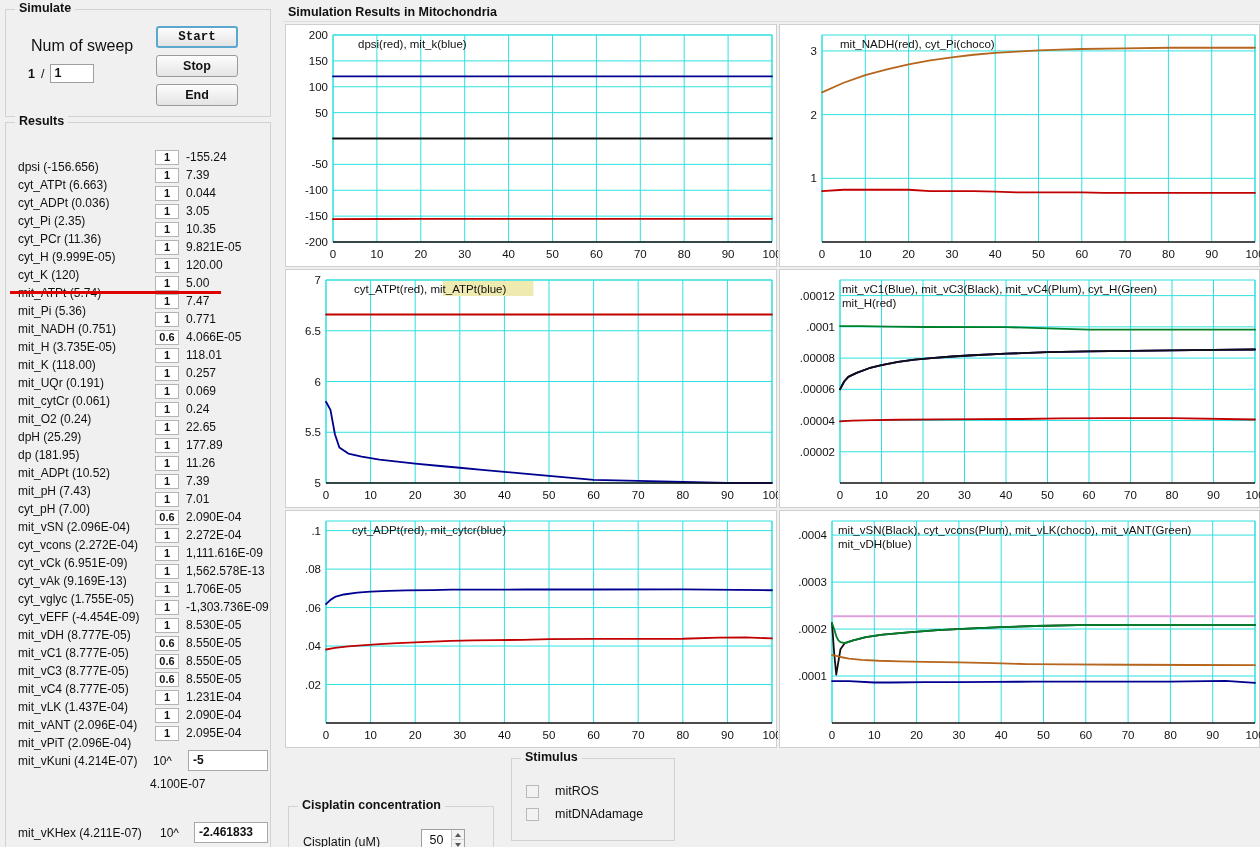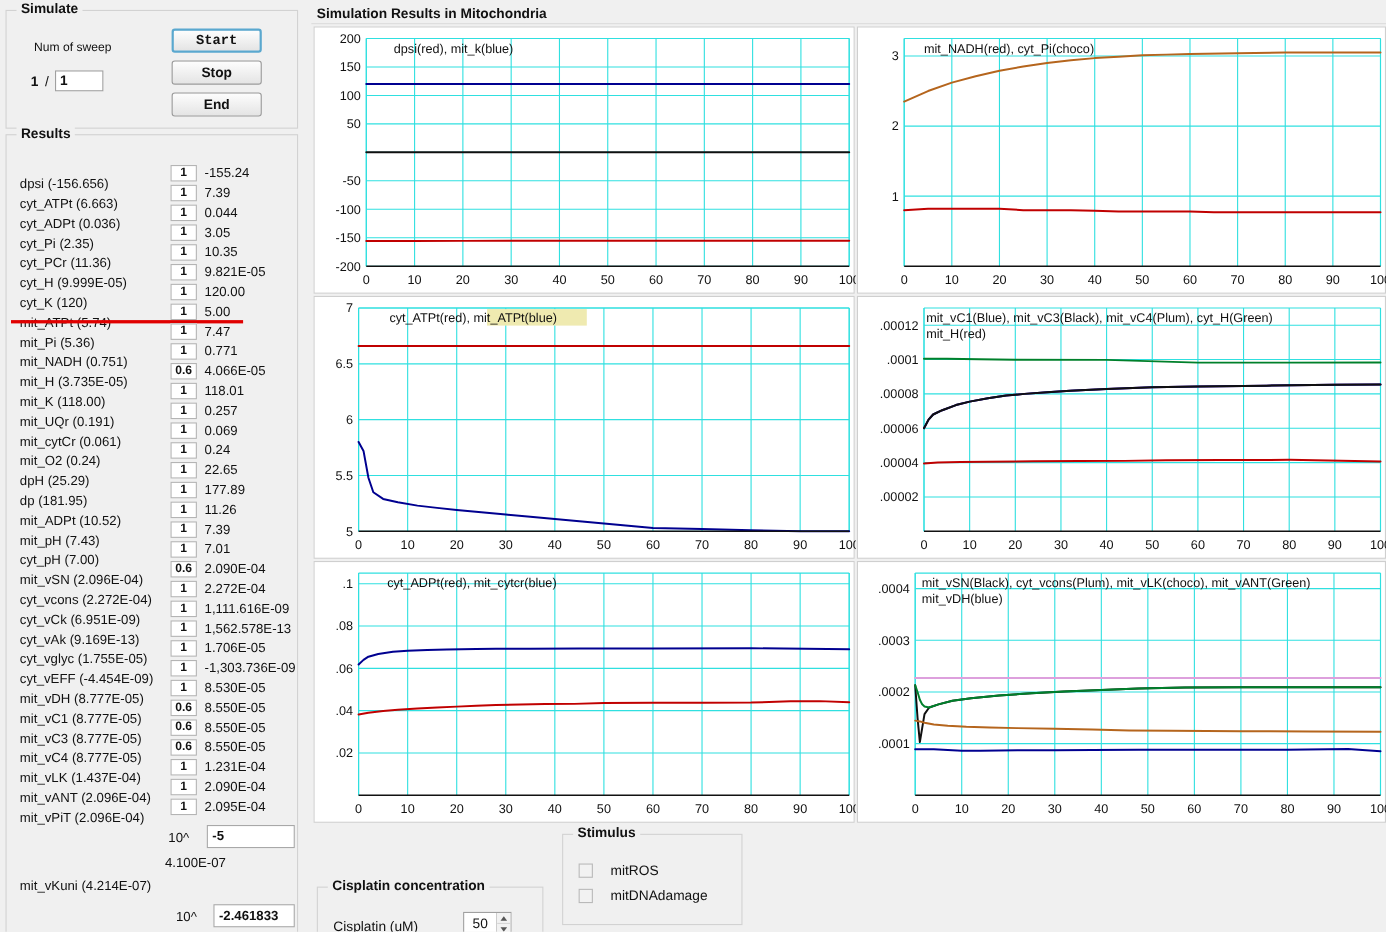--- a/index.html
+++ b/index.html
@@ -17,21 +17,21 @@
   .groupbox > .gtitle {
     position: absolute; top: -9px; left: 9px; padding: 0 4px;
     background: #f0f0f0; font-size: 12.5px; font-weight: bold; color: #111;
     white-space: nowrap;
   }
 
   
   #left-panel { position: absolute; left: 0; top: 0; width: 277px; height: 847px; background: #f0f0f0; }
 
   #simulate-group { left: 5px; top: 9px; width: 266px; height: 108px; }
-  .lbl-sweep { position: absolute; left: 25px; top: 27px; font-size: 11px; color: #111; }
+  .lbl-sweep { position: absolute; left: 25px; top: 27px; font-size: 16px; color: #111; }
   .sweep-row { position: absolute; left: 22px; top: 54px; display: flex; align-items: center; gap: 6px; }
   .sweep-cur { font-size: 12.5px; font-weight: bold; color: #111; }
   .sweep-sep { font-size: 12.5px; color: #111; }
   .sweep-input {
     width: 44px; height: 19px; background: #fff; border: 1px solid #a0a0a0;
     font-size: 12.5px; font-weight: bold; color: #111; padding: 0 3px;
     line-height: 17px;
   }
   .btn {
     position: absolute; width: 82px; height: 22px;
@@ -58,21 +58,21 @@
   }
   .res-value { position: absolute; left: 176px; font-size: 12px; color: #111; white-space: nowrap; }
   .res-row.hl-under::after {
     content: ""; position: absolute; left: 0px; top: 17px;
     width: 211px; height: 3px; background: #e00000;
   }
 
   
   .exp-block { position: absolute; left: 4px; width: 258px; }
   .exp-row { position: relative; height: 24px; }
-  .exp-name { position: absolute; left: 8px; top: 4px; font-size: 12px; color: #111; white-space: nowrap; margin-top: 44px; }
+  .exp-name { position: absolute; left: 8px; top: 4px; font-size: 12px; color: #111; white-space: nowrap; }
   .exp-pow { position: absolute; top: 4px; font-size: 12px; color: #111; }
   .exp-input {
     position: absolute; top: 0px; height: 21px; background: #fff;
     border: 1px solid #a8a8a8; font-size: 12px; font-weight: bold; color: #111;
     padding: 0 4px; line-height: 19px;
   }
   .exp-result { position: absolute; font-size: 12px; color: #111; }
 
   
   #main-area { position: absolute; left: 283px; top: 0; width: 977px; height: 847px; }

